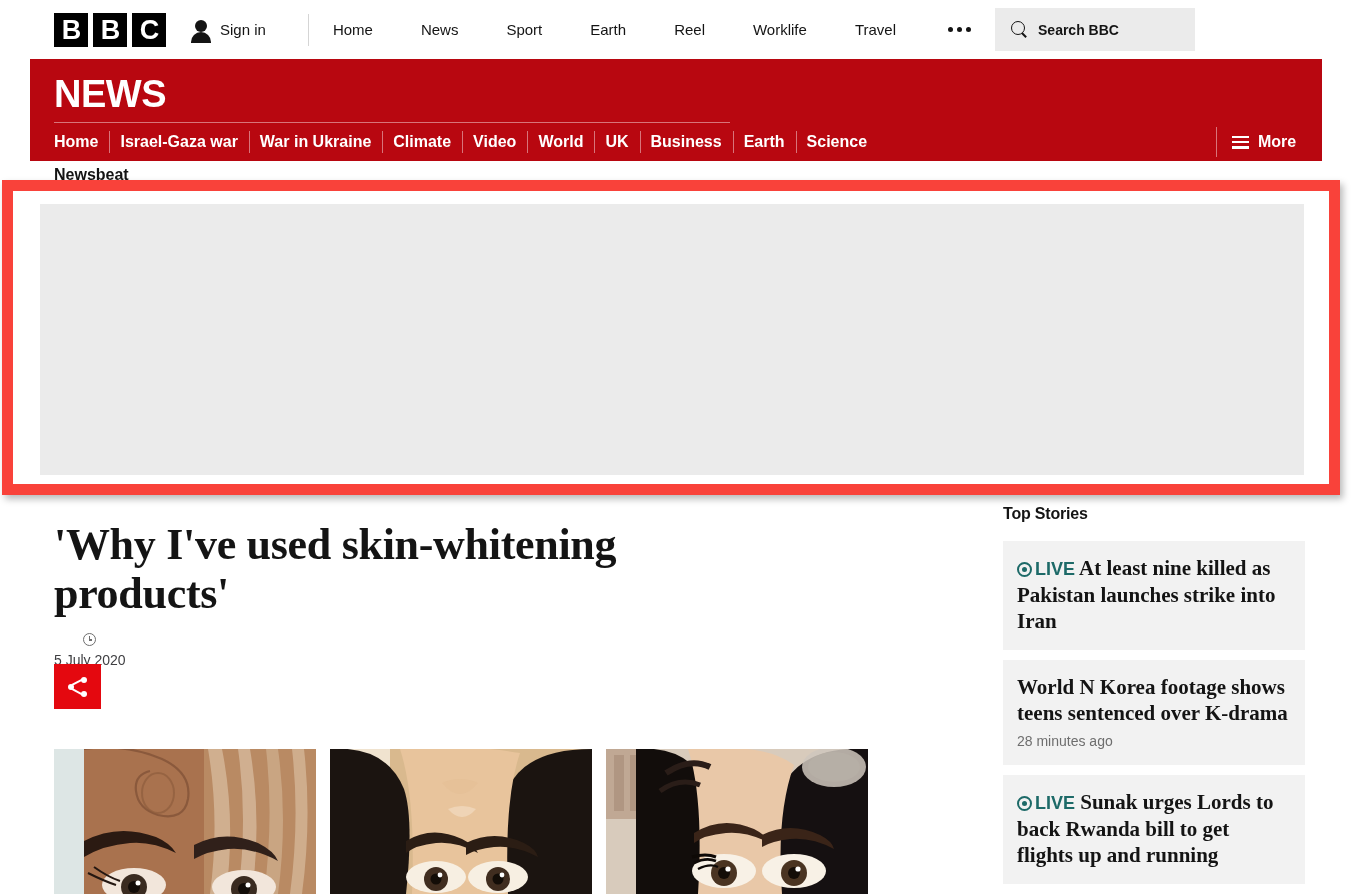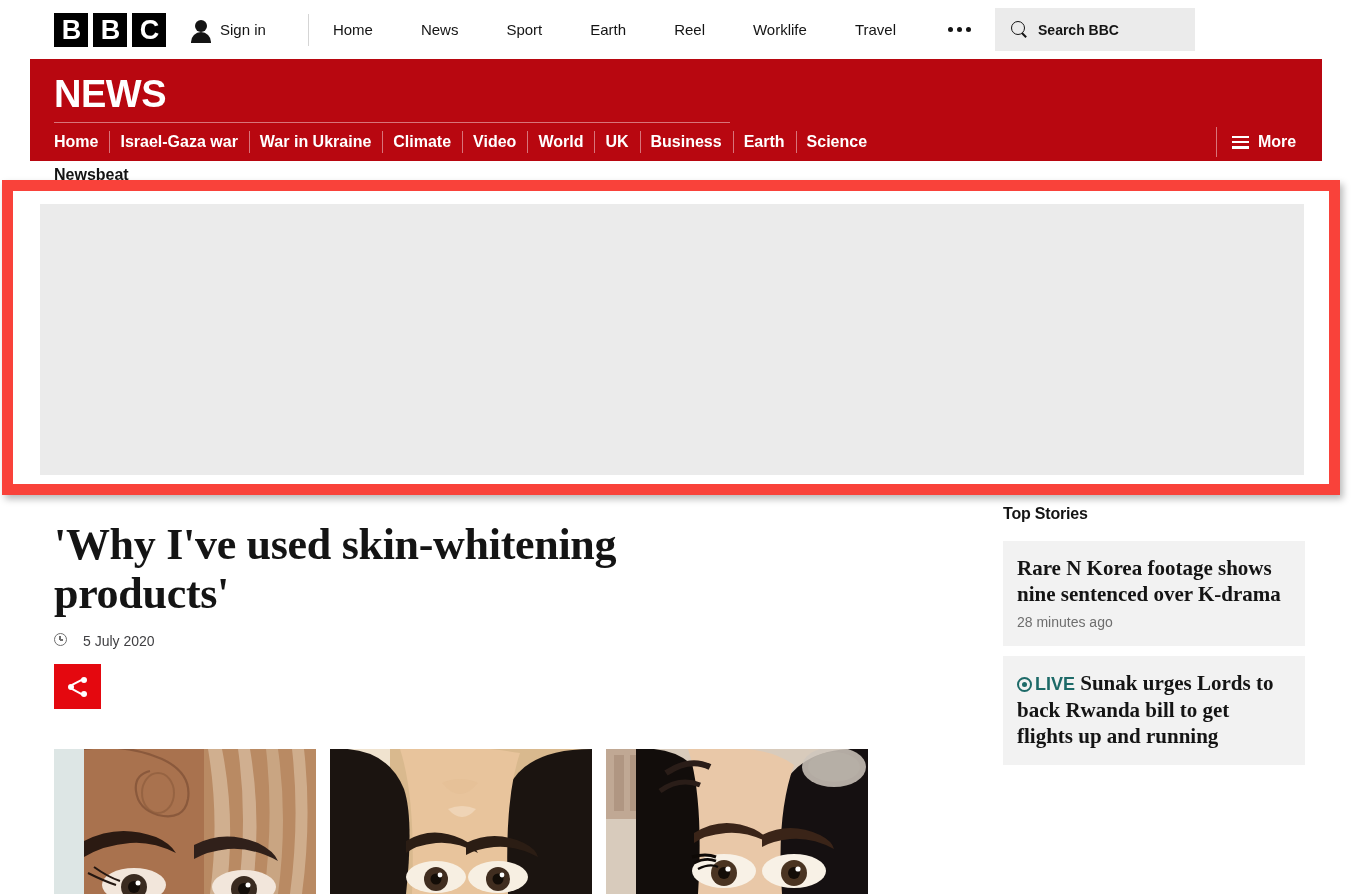--- a/index.html
+++ b/index.html
@@ -305,22 +305,23 @@
     font-size: 44px;
     line-height: 49px;
     font-weight: bold;
     color: #141414;
     letter-spacing: -0.3px;
   }
   .timestamp {
     position: absolute;
     left: 24px; top: 128px;
     display: flex;
-    align-items: flex-start;
-    gap: 16px;
+    align-items: center;
+    gap: 6px;
+    flex-direction: column;
   }
   .clock-icon {
     width: 13px; height: 13px;
     border: 1.4px solid #6e6e6e;
     border-radius: 50%;
     position: relative;
     flex: none;
   }
   .clock-icon::before {
     content: "";
@@ -621,24 +622,30 @@
         <circle cx="188" cy="124" r="6" fill="#140d08"></circle>
         <circle cx="192" cy="120" r="2.6" fill="#ffffff"></circle>
       </svg>
     </div>
 
   </div>
 
   <div class="sidebar">
     <div class="sidebar-title">Top Stories</div>
 
-
     <div class="story-card">
       <div class="story-headline">
-        <span>Rare N Korea footage shows nine sentenced over K-drama</span>
+        <span class="live-tag"><span class="live-dot"></span><span>LIVE</span></span>
+        <span>At least nine killed as Pakistan launches strike into Iran</span>
+      </div>
+    </div>
+
+    <div class="story-card">
+      <div class="story-headline">
+        <span>World N Korea footage shows teens sentenced over K-drama</span>
       </div>
       <div class="story-time">28 minutes ago</div>
     </div>
 
     <div class="story-card">
       <div class="story-headline">
         <span class="live-tag"><span class="live-dot"></span><span>LIVE</span></span>
         <span>Sunak urges Lords to back Rwanda bill to get flights up and running</span>
       </div>
     </div>

